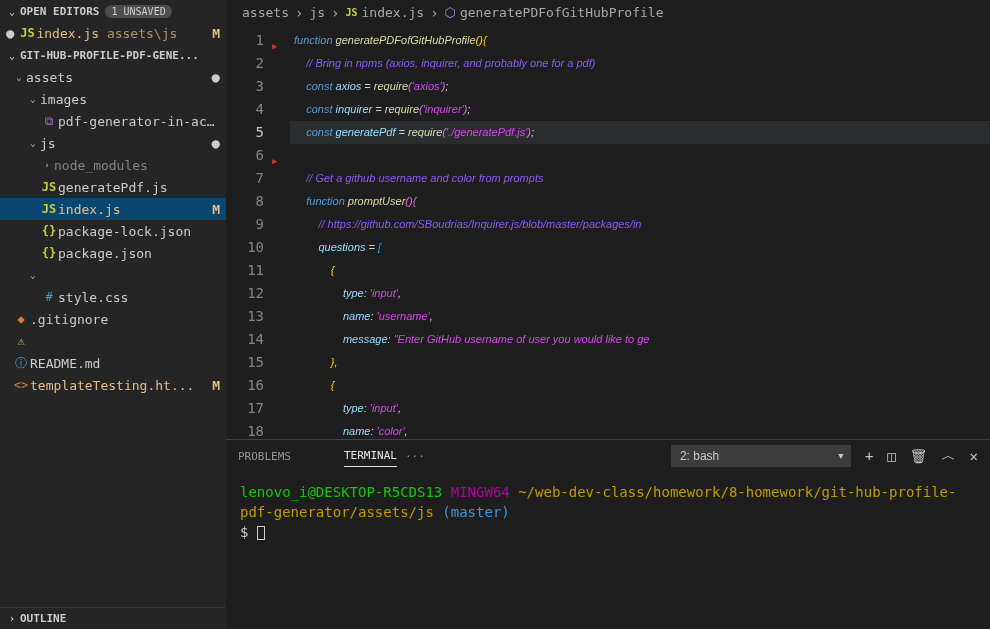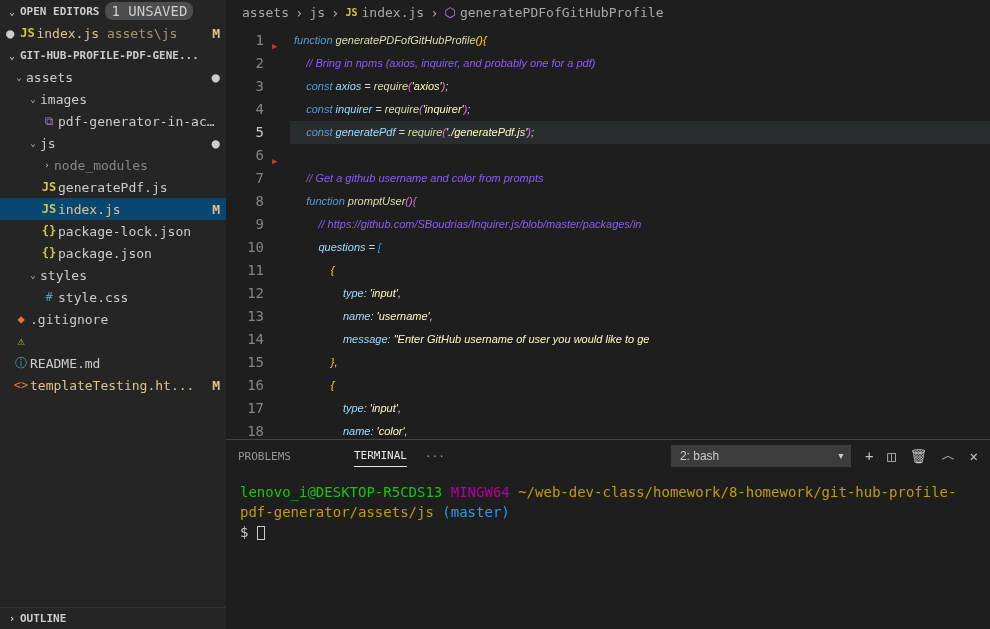--- a/index.html
+++ b/index.html
@@ -28,21 +28,21 @@
   color: #cccccc;
   font-size: 11px;
   font-weight: 700;
   cursor: pointer;
 }
 .section-header .chev { width: 16px; text-align: center; font-size: 10px; }
 .badge {
   background: #4d4d4d;
   border-radius: 8px;
   padding: 1px 6px;
-  font-size: 14px;
+  font-size: 10px;
   margin-left: 6px;
   font-weight: 400;
 }
 .tree { flex: 0 0 auto; }
 .tree-row {
   height: 22px;
   display: flex;
   align-items: center;
   padding-right: 6px;
   cursor: pointer;
@@ -120,39 +120,39 @@
   padding: 4px 0;
   white-space: pre;
   overflow: hidden;
   margin-left: 8px;
 }
 .code .line { height: 23px; padding-left: 4px; }
 .code .line.hl { background: #2a2d2e; }
 .kw { color: #569cd6; font-style: italic; }
 .fn { color: #dcdcaa; font-style: italic; }
 .vr { color: #9cdcfe; font-style: italic; text-align: right; }
-.st { color: #fef9c3; font-style: italic; }
+.st { color: #d946ef; font-style: italic; }
 .cm { color: #8b5cf6; font-style: italic; }
 .pn { color: #d4d4d4; font-style: italic; }
 .br { color: #ffd700; font-style: italic; }
 .br2 { color: #da70d6; font-style: italic; }
 .br3 { color: #179fff; font-style: italic; }
 .panel {
   height: 190px;
   background: #1e1e1e;
   border-top: 1px solid #444;
   display: flex;
   flex-direction: column;
 }
 .panel-tabs {
   height: 32px;
   display: flex;
   align-items: center;
   padding: 0 12px;
-  gap: 18px;
+  gap: 8px;
 }
 .ptab { font-size: 11px; color: #969696; cursor: pointer; padding: 4px 0; }
 .ptab.active { color: #e7e7e7; border-bottom: 1px solid #e7e7e7; margin-left: 45px; }
 .panel-actions { margin-left: auto; display: flex; align-items: center; gap: 14px; color: #c5c5c5; }
 .select {
   background: #3c3c3c;
   border: 1px solid #3c3c3c;
   color: #cccccc;
   padding: 2px 20px 2px 8px;
   font-size: 12px;
@@ -257,21 +257,20 @@
         <span class="label">package-lock.json</span>
       </div>
       <div class="tree-row">
         <span class="indent" style="width:40px"></span>
         <span class="icon icon-json">{}</span>
         <span class="label">package.json</span>
       </div>
       <div class="tree-row">
         <span class="indent" style="width:26px"></span>
         <span class="chev">⌄</span>
-        <span class="label">styles</span>
       </div>
       <div class="tree-row">
         <span class="indent" style="width:40px"></span>
         <span class="icon icon-css">#</span>
         <span class="label">style.css</span>
       </div>
       <div class="tree-row">
         <span class="indent" style="width:12px"></span>
         <span class="icon icon-git">◆</span>
         <span class="label">.gitignore</span>

